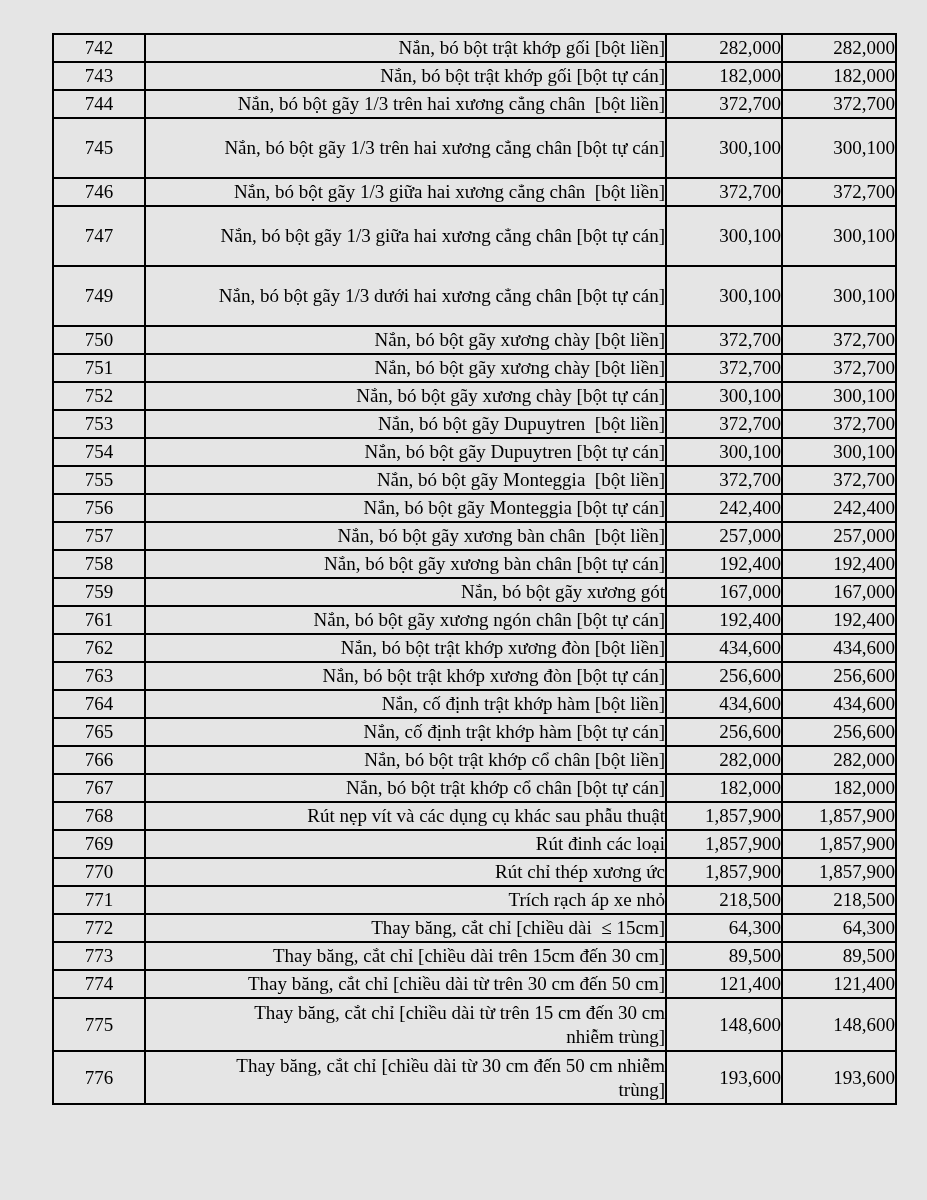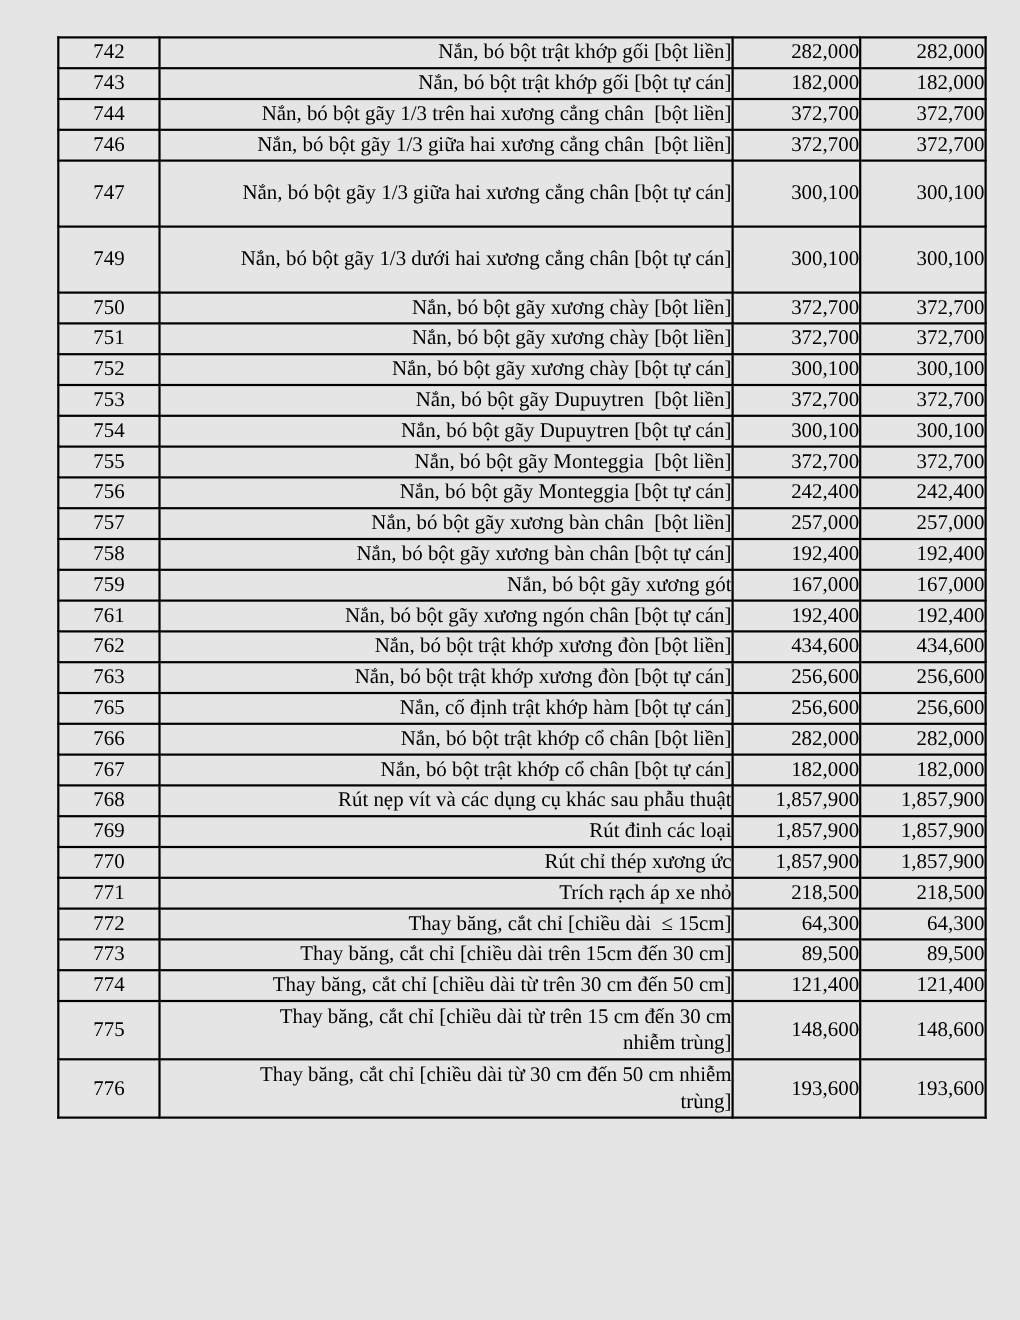--- a/index.html
+++ b/index.html
@@ -77,20 +77,26 @@
     <td class="col-name">Nắn, bó bột trật khớp gối [bột tự cán]</td>
     <td class="col-price">182,000</td>
     <td class="col-price">182,000</td>
   </tr>
         <tr class="table-row h-n">
     <td class="col-no">744</td>
     <td class="col-name">Nắn, bó bột gãy 1/3 trên hai xương cẳng chân  [bột liền]</td>
     <td class="col-price">372,700</td>
     <td class="col-price">372,700</td>
   </tr>
+        <tr class="table-row h-t">
+    <td class="col-no">745</td>
+    <td class="col-name">Nắn, bó bột gãy 1/3 trên hai xương cẳng chân [bột tự cán]</td>
+    <td class="col-price">300,100</td>
+    <td class="col-price">300,100</td>
+  </tr>
         <tr class="table-row h-n">
     <td class="col-no">746</td>
     <td class="col-name">Nắn, bó bột gãy 1/3 giữa hai xương cẳng chân  [bột liền]</td>
     <td class="col-price">372,700</td>
     <td class="col-price">372,700</td>
   </tr>
         <tr class="table-row h-t">
     <td class="col-no">747</td>
     <td class="col-name">Nắn, bó bột gãy 1/3 giữa hai xương cẳng chân [bột tự cán]</td>
     <td class="col-price">300,100</td>
@@ -172,20 +178,26 @@
     <td class="col-no">762</td>
     <td class="col-name">Nắn, bó bột trật khớp xương đòn [bột liền]</td>
     <td class="col-price">434,600</td>
     <td class="col-price">434,600</td>
   </tr>
         <tr class="table-row h-n">
     <td class="col-no">763</td>
     <td class="col-name">Nắn, bó bột trật khớp xương đòn [bột tự cán]</td>
     <td class="col-price">256,600</td>
     <td class="col-price">256,600</td>
+  </tr>
+        <tr class="table-row h-n">
+    <td class="col-no">764</td>
+    <td class="col-name">Nắn, cố định trật khớp hàm [bột liền]</td>
+    <td class="col-price">434,600</td>
+    <td class="col-price">434,600</td>
   </tr>
         <tr class="table-row h-n">
     <td class="col-no">765</td>
     <td class="col-name">Nắn, cố định trật khớp hàm [bột tự cán]</td>
     <td class="col-price">256,600</td>
     <td class="col-price">256,600</td>
   </tr>
         <tr class="table-row h-n">
     <td class="col-no">766</td>
     <td class="col-name">Nắn, bó bột trật khớp cổ chân [bột liền]</td>

